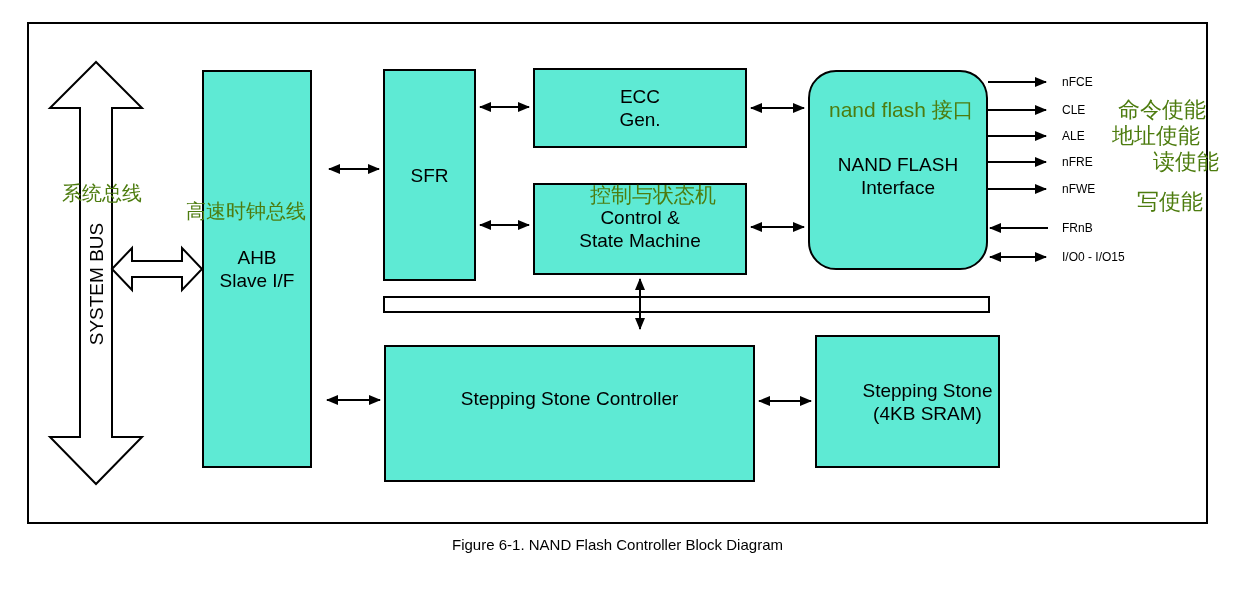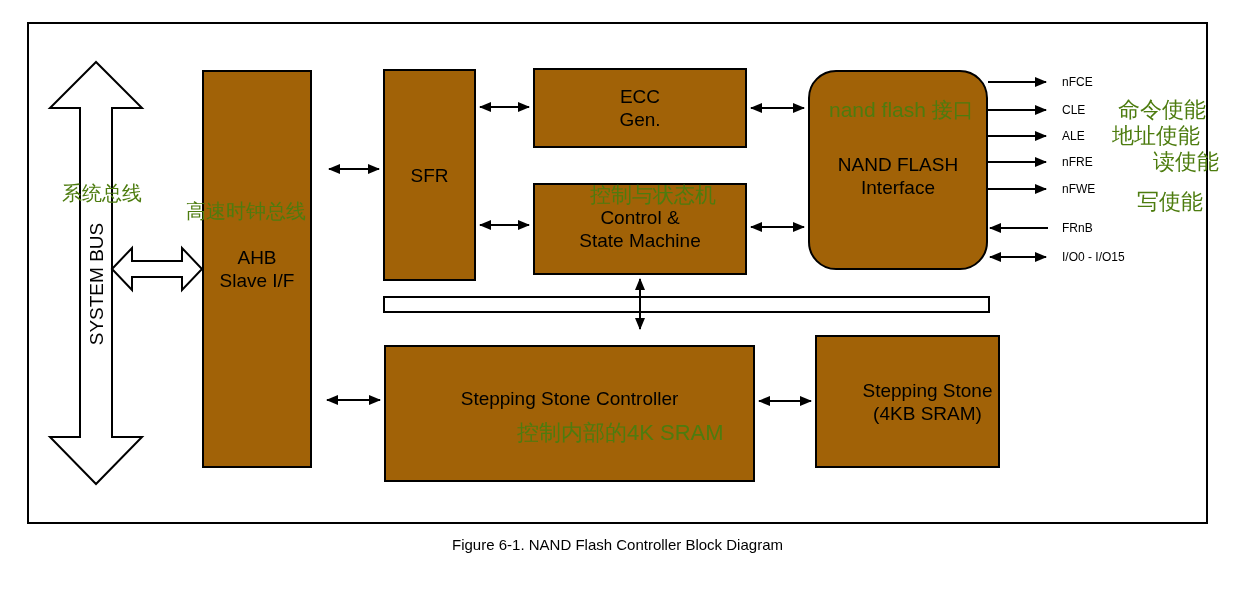--- a/index.html
+++ b/index.html
@@ -5,21 +5,21 @@
   html,body{margin:0;padding:0;background:#fff;}
   .canvas{
     position:relative;width:1236px;height:602px;background:#fff;overflow:hidden;
     font-family:"Liberation Sans",sans-serif;color:#000;
   }
   .outer-border{
     position:absolute;left:27px;top:22px;width:1181px;height:502px;
     border:2px solid #000;box-sizing:border-box;background:#fff;
   }
   .box{
-    position:absolute;border:2px solid #000;box-sizing:border-box;background:#a16207;
+    position:absolute;border:2px solid #000;box-sizing:border-box;background:#5eead4;
     display:flex;align-items:center;justify-content:center;text-align:center;
   }
   .box span{white-space:pre-line;font-size:19px;line-height:23px;}
   .bar{position:absolute;border:2px solid #000;box-sizing:border-box;background:#fff;}
   .svg-layer{position:absolute;left:0;top:0;width:1236px;height:602px;pointer-events:none;}
   .cn{
     position:absolute;color:#4d7c0f;font-size:21px;line-height:24px;white-space:nowrap;text-align:center;
   }
   .siglabel{
     position:absolute;left:1062px;font-size:12px;line-height:22px;white-space:nowrap;
@@ -103,21 +103,20 @@
     <line x1="990" y1="228" x2="1048" y2="228" stroke="#000" stroke-width="2" marker-start="url(#ah)"></line>
     <line x1="990" y1="257" x2="1046" y2="257" stroke="#000" stroke-width="2" marker-start="url(#ah)" marker-end="url(#ah)"></line>
   </svg>
 
   <div class="sysbus-label">SYSTEM BUS</div>
 
   <div class="cn" style="left:62px;top:181px;font-size:20px;">系统总线</div>
   <div class="cn" style="left:186px;top:199px;font-size:20px;">高速时钟总线</div>
   <div class="cn" style="left:590px;top:183px;">控制与状态机</div>
   <div class="cn" style="left:829px;top:98px;">nand flash 接口</div>
-  <div class="cn" style="left:517px;top:421px;font-size:22px;">控制内部的4K SRAM</div>
 
   <div class="siglabel" style="top:71px;">nFCE</div>
   <div class="siglabel" style="top:99px;">CLE</div>
   <div class="siglabel" style="top:125px;">ALE</div>
   <div class="siglabel" style="top:151px;">nFRE</div>
   <div class="siglabel" style="top:178px;">nFWE</div>
   <div class="siglabel" style="top:217px;">FRnB</div>
   <div class="siglabel" style="top:246px;">I/O0 - I/O15</div>
 
   <div class="cn" style="left:1118px;top:98px;font-size:22px;">命令使能</div>

